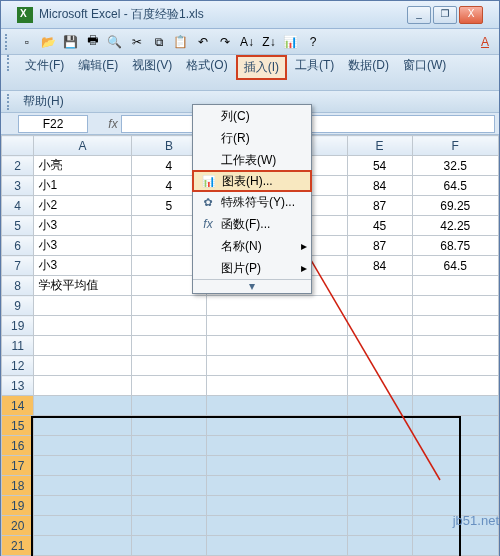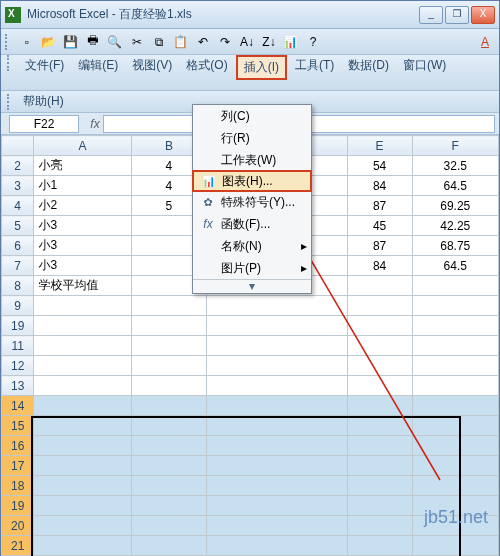--- a/index.html
+++ b/index.html
@@ -1,53 +1,53 @@
 <!DOCTYPE html>
 <html><head>
 <meta charset="utf-8">
 <style>
 *{box-sizing:border-box;margin:0;padding:0;font-family:"Microsoft YaHei",SimSun,Arial,sans-serif;font-size:12px}
 body{background:#fff;width:500px;height:556px;overflow:hidden;position:relative}
 .window{border:1px solid #5a7aa8;background:#cfe0f0}
-.titlebar{height:28px;background:linear-gradient(#e8f1fb,#cadef0);display:flex;align-items:center;padding:0 4px;border-bottom:1px solid #9ab6d6}
+.titlebar{height:28px;background:linear-gradient(#e8f1fb,#cadef0);display:flex;align-items:center;padding:0 16px;border-bottom:1px solid #9ab6d6}
 .titlebar .app-icon{width:16px;height:16px;background:#2a7a2a;margin-right:6px;display:inline-block;position:relative}
 .titlebar .app-icon::after{content:"X";color:#fff;font-size:10px;font-weight:bold;position:absolute;left:3px;top:1px}
 .title-text{flex:1;color:#2a4a6a}
 .win-btns{display:flex;gap:2px}
 .wbtn{width:24px;height:18px;border:1px solid #7a9abc;background:linear-gradient(#f0f6fc,#d0e0f0);border-radius:2px;text-align:center;line-height:14px;font-size:10px;color:#2a4a6a}
 .wbtn.cls{background:linear-gradient(#f8b0a0,#e06040);color:#fff;border-color:#c05030}
 .toolbar{height:26px;background:linear-gradient(#e2edf7,#cadcec);display:flex;align-items:center;padding:0 4px;border-bottom:1px solid #a8c0d8;gap:2px}
 .tbtn{width:20px;height:20px;border:1px solid transparent;display:inline-flex;align-items:center;justify-content:center;font-size:12px}
 .menubar{height:36px;background:linear-gradient(#e2edf7,#cadcec);display:flex;align-items:flex-start;padding:0 6px;border-bottom:1px solid #a8c0d8;gap:2px}
 .mhandle{width:6px;height:16px;border-left:2px dotted #7a9abc;margin-right:4px}
 .mitem{padding:2px 6px;color:#2a4a6a}
 .mitem.hot{border:2px solid #d04020;background:#f8e8d0}
 .helprow{height:22px;background:linear-gradient(#e2edf7,#cadcec);display:flex;align-items:center;padding:0 6px;border-bottom:1px solid #a8c0d8}
 .namebox{height:22px;background:#dce8f4;display:flex;align-items:center;border-bottom:1px solid #a8c0d8}
-.namebox .nb{width:70px;height:18px;background:#fff;border:1px solid #9ab6d6;margin:0 8px;text-align:center;line-height:16px}
+.namebox .nb{width:70px;height:18px;background:#fff;border:1px solid #9ab6d6;margin:0 17px;text-align:center;line-height:16px}
 .namebox .fx{width:16px;font-style:italic;color:#666;text-align:center}
 .namebox .fbar{flex:1;height:18px;background:#fff;border:1px solid #9ab6d6;margin-right:4px}
 .grid{position:relative;background:#fff}
 table{border-collapse:collapse;width:100%}
 th,td{border:1px solid #c0c8d0;height:20px;padding:0 4px;font-size:12px;background:#fff}
 th{background:linear-gradient(#f4f8fc,#dce8f4);color:#2a4a6a;font-weight:normal;text-align:center}
 th.rh{width:30px}
 td.num{text-align:center}
 tr.sel td{background:#c8dff0}
 tr.sel th.rh{background:#f8c060}
 .sel-rect{position:absolute;border:2px solid #000;pointer-events:none}
 .dropdown{position:absolute;left:192px;top:104px;width:120px;background:#f4f6f8;border:1px solid #7a8a9a;box-shadow:2px 2px 4px rgba(0,0,0,0.3);z-index:10}
 .ditem{height:22px;display:flex;align-items:center;padding:0 4px}
 .ditem .dicon{width:22px;text-align:center;font-size:11px;color:#4a6a8a}
 .ditem .dlbl{flex:1;padding-left:2px}
 .ditem.hot{border:2px solid #d04020;margin:-1px}
 .ditem.hov{background:#f8e8c0}
 .dmore{height:14px;text-align:center;color:#4a6a8a;border-top:1px solid #c0c8d0;line-height:12px}
 .arrow{position:absolute;z-index:5;pointer-events:none}
-.watermark{position:absolute;right:12px;bottom:28px;color:#6890c0;font-size:18px;z-index:6}
+.watermark{position:absolute;right:1px;bottom:28px;color:#6890c0;font-size:13px;z-index:6}
 </style>
 </head>
 <body>
 
 <div class="window">
   <div class="titlebar">
     <span class="app-icon"></span>
     <span class="title-text">Microsoft Excel - 百度经验1.xls</span>
     <div class="win-btns">
       <div class="wbtn">_</div>

